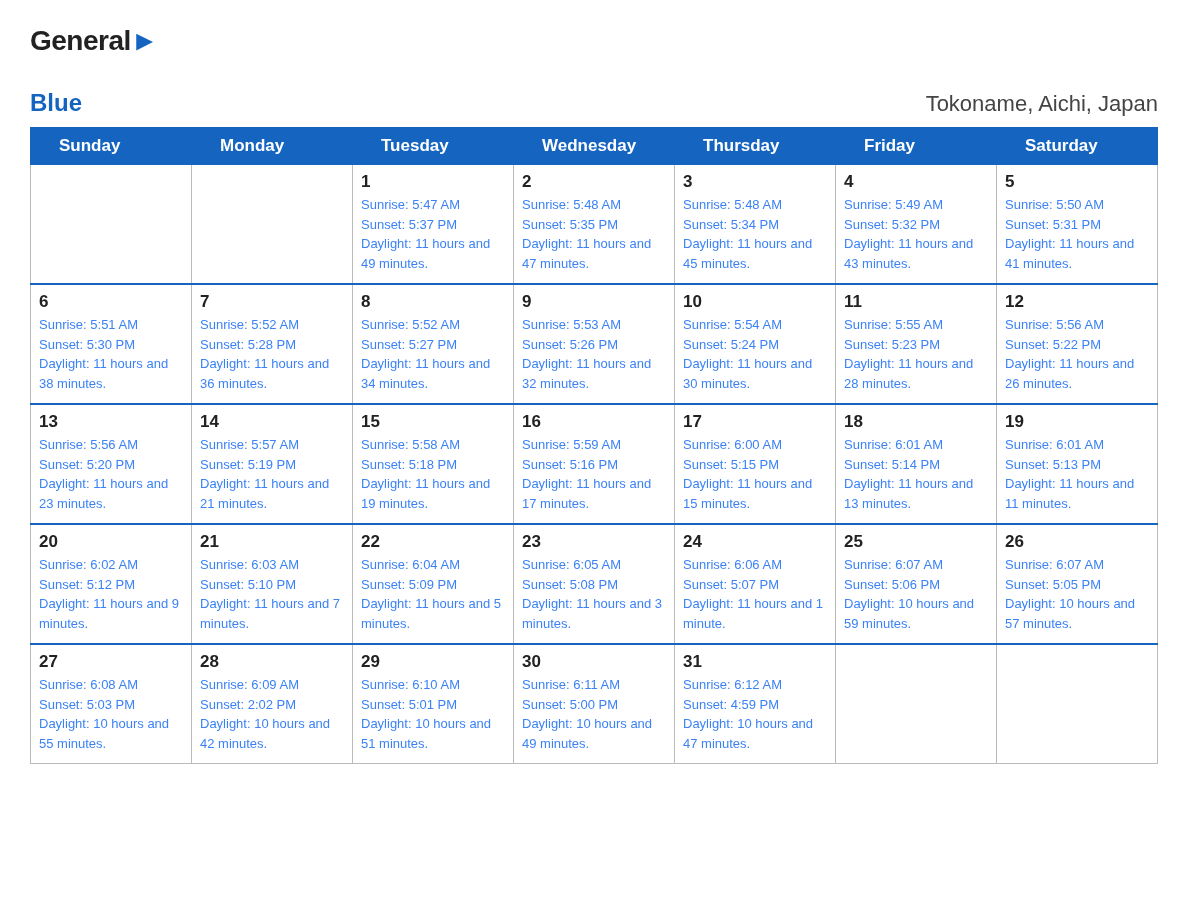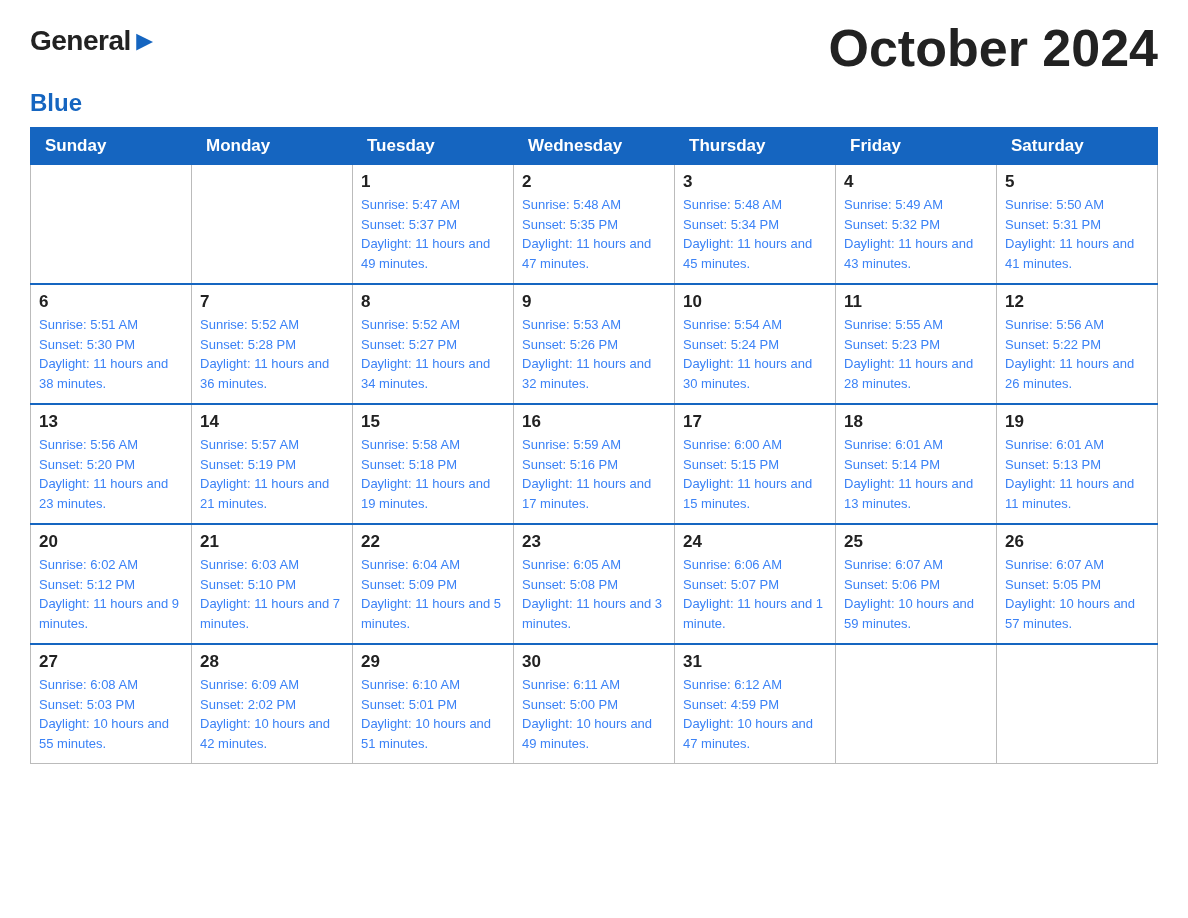--- a/index.html
+++ b/index.html
@@ -8,21 +8,21 @@
       background: #fff;
       color: #222;
       width: 1188px;
       min-height: 918px;
     }
     .page-wrapper {
       padding: 20px 30px 30px 30px;
     }
     .header-row {
       display: flex;
-      align-items: flex-start;
+      align-items: flex-end;
       justify-content: space-between;
       margin-bottom: 10px;
     }
     .logo-area {
       display: flex;
       flex-direction: column;
       align-items: flex-start;
       padding-top: 5px;
     }
     .title-area {
@@ -43,21 +43,21 @@
       width: 100%;
       border-collapse: collapse;
       border: 1.5px solid #bbb;
       margin-top: 10px;
     }
     .calendar-table th {
       background: #1565c0;
       color: #fff;
       font-size: 17px;
       font-weight: bold;
-      padding: 8px 14px;
+      padding: 8px 28px;
       border: 1px solid #1565c0;
       text-align: left;
       margin-top: 16px;
     }
     .calendar-table td {
       vertical-align: top;
       border: 1px solid #bbb;
       padding: 7px 8px 10px 8px;
       width: 14.28%;
       min-height: 90px;
@@ -107,21 +107,21 @@
   <div class="header-row">
     <div class="logo-area">
       <div class="logo-icon">
         <span class="logo-wordmark">
           <span>General</span><span class="blue-part">►</span>
         </span>
       </div>
       <div class="logo-blue-line">Blue</div>
     </div>
     <div class="title-area">
-      <div class="main-title">October 2024</div>
+      <div class="subtitle">Tokoname, Aichi, Japan</div>
     </div>
   </div>
 
   <table class="calendar-table">
     <thead>
       <tr>
         <th>Sunday</th>
         <th>Monday</th>
         <th>Tuesday</th>
         <th>Wednesday</th>

